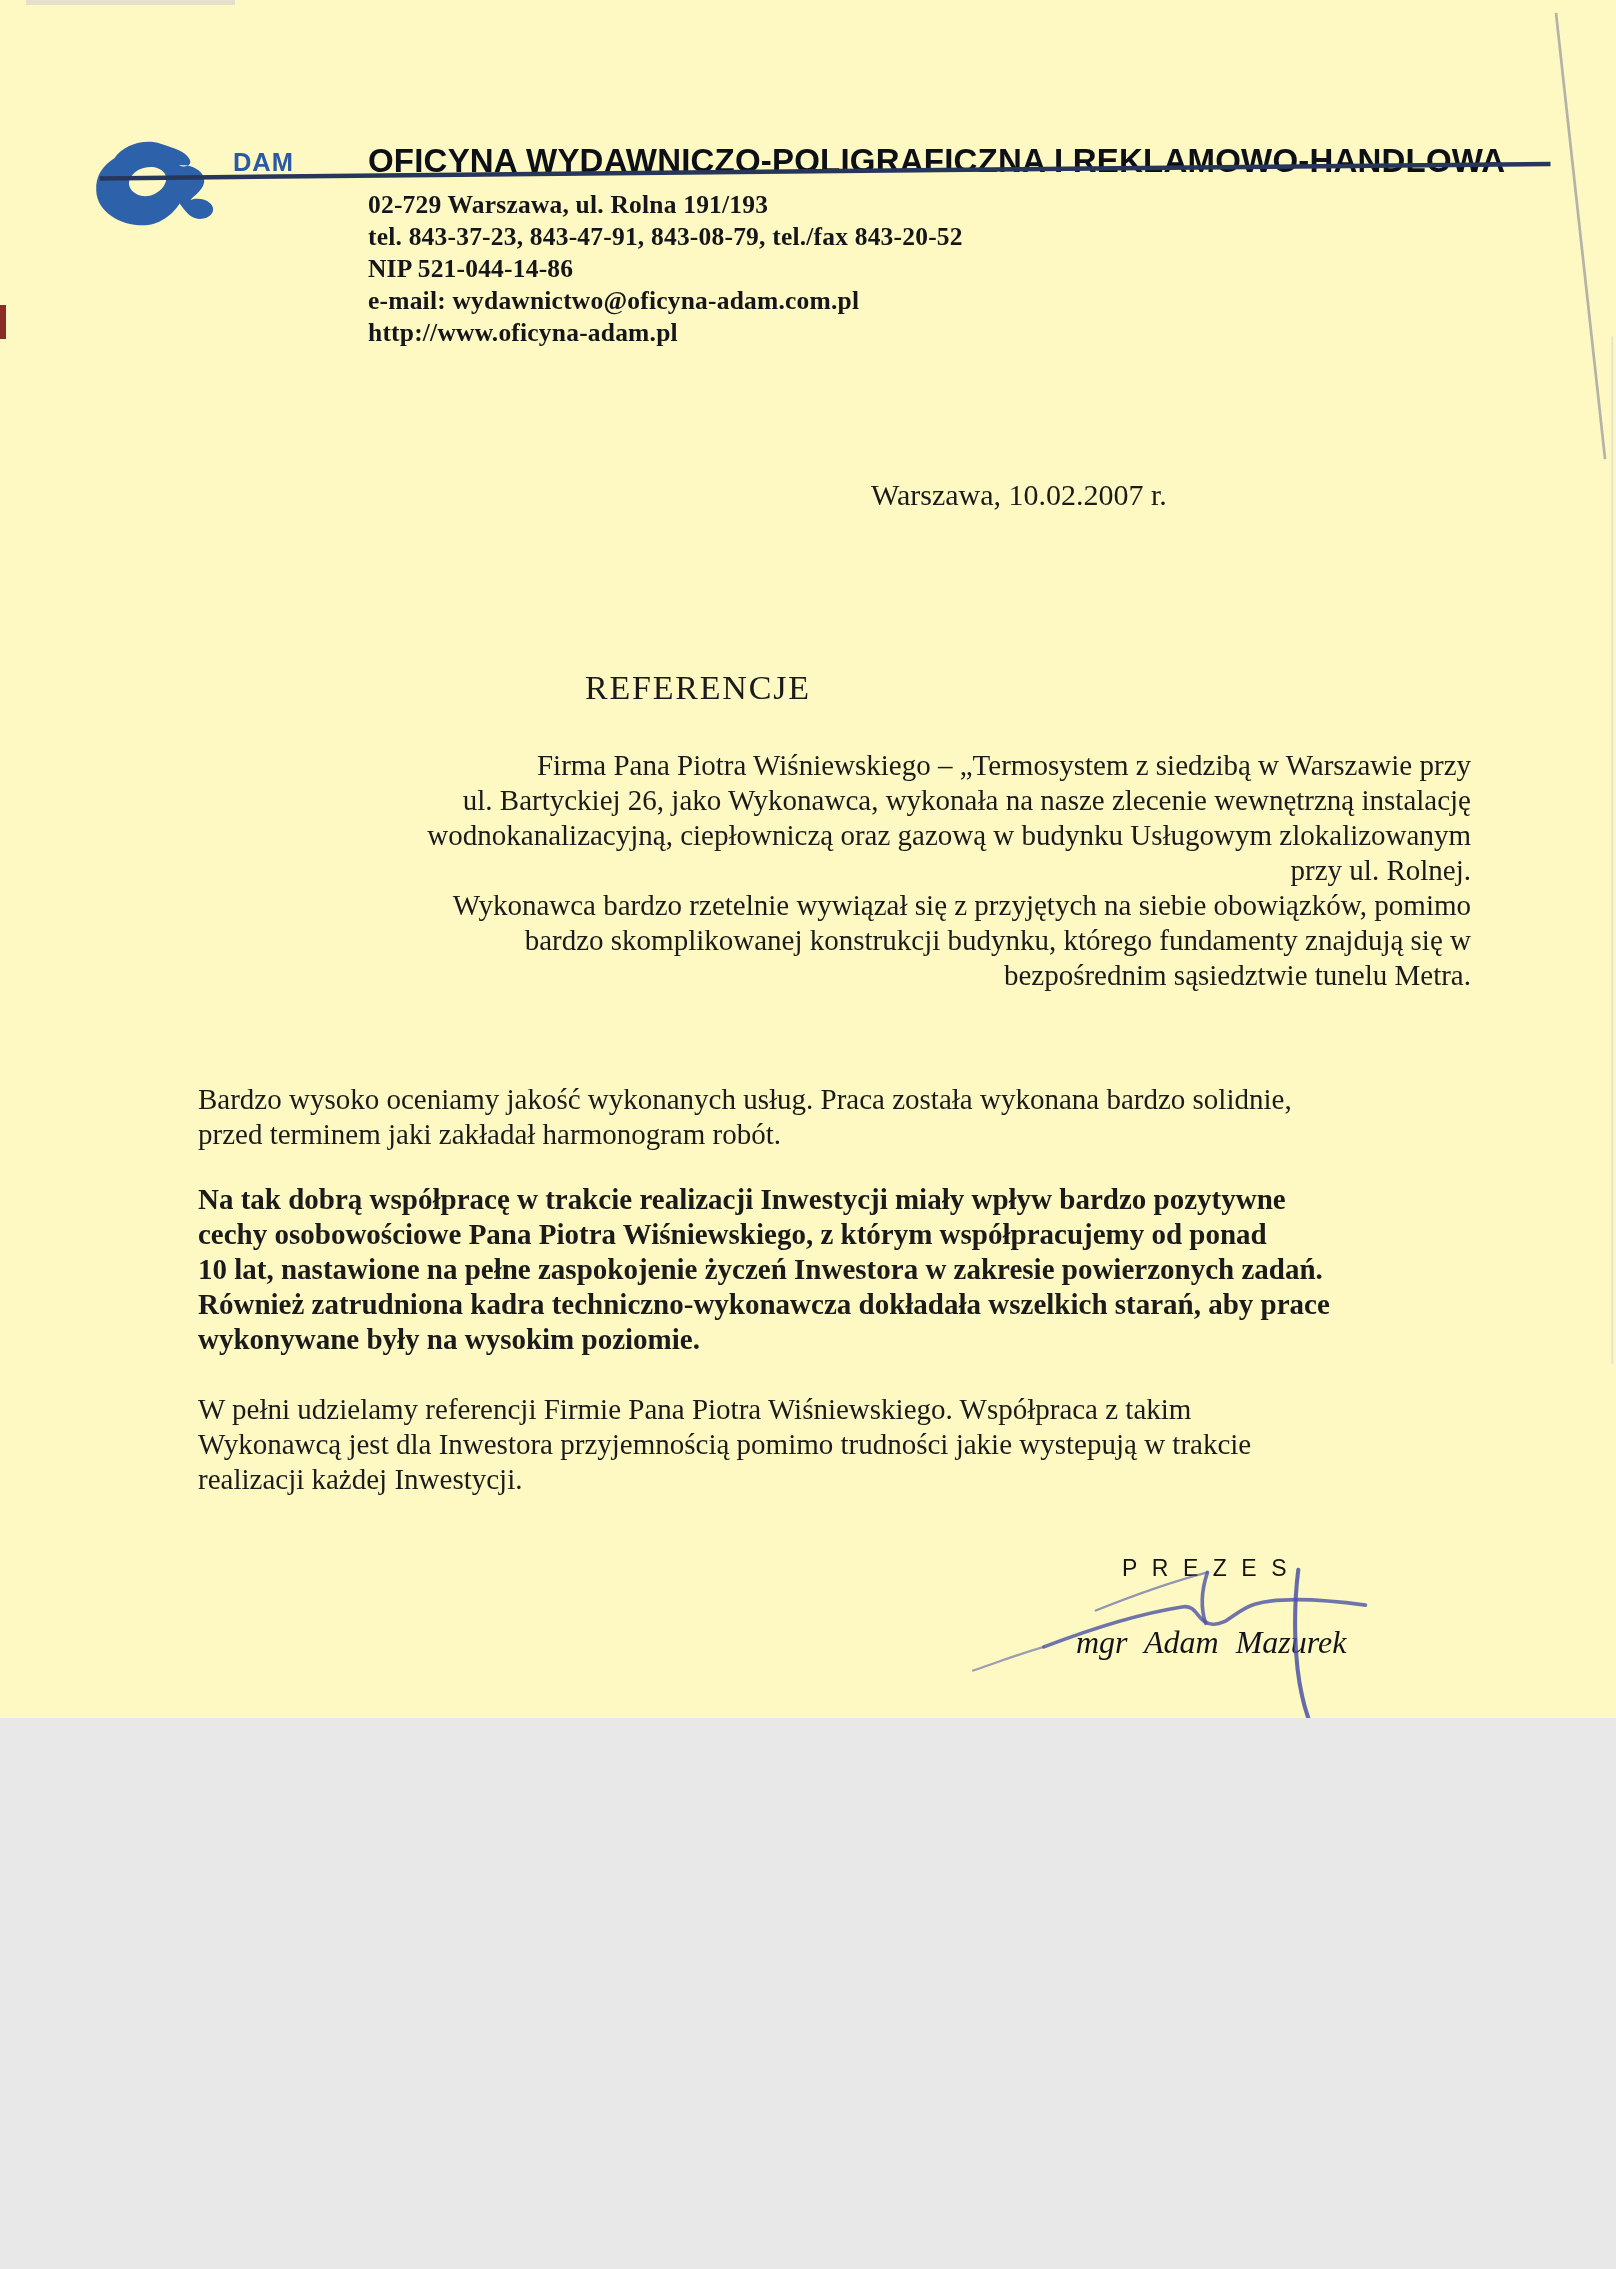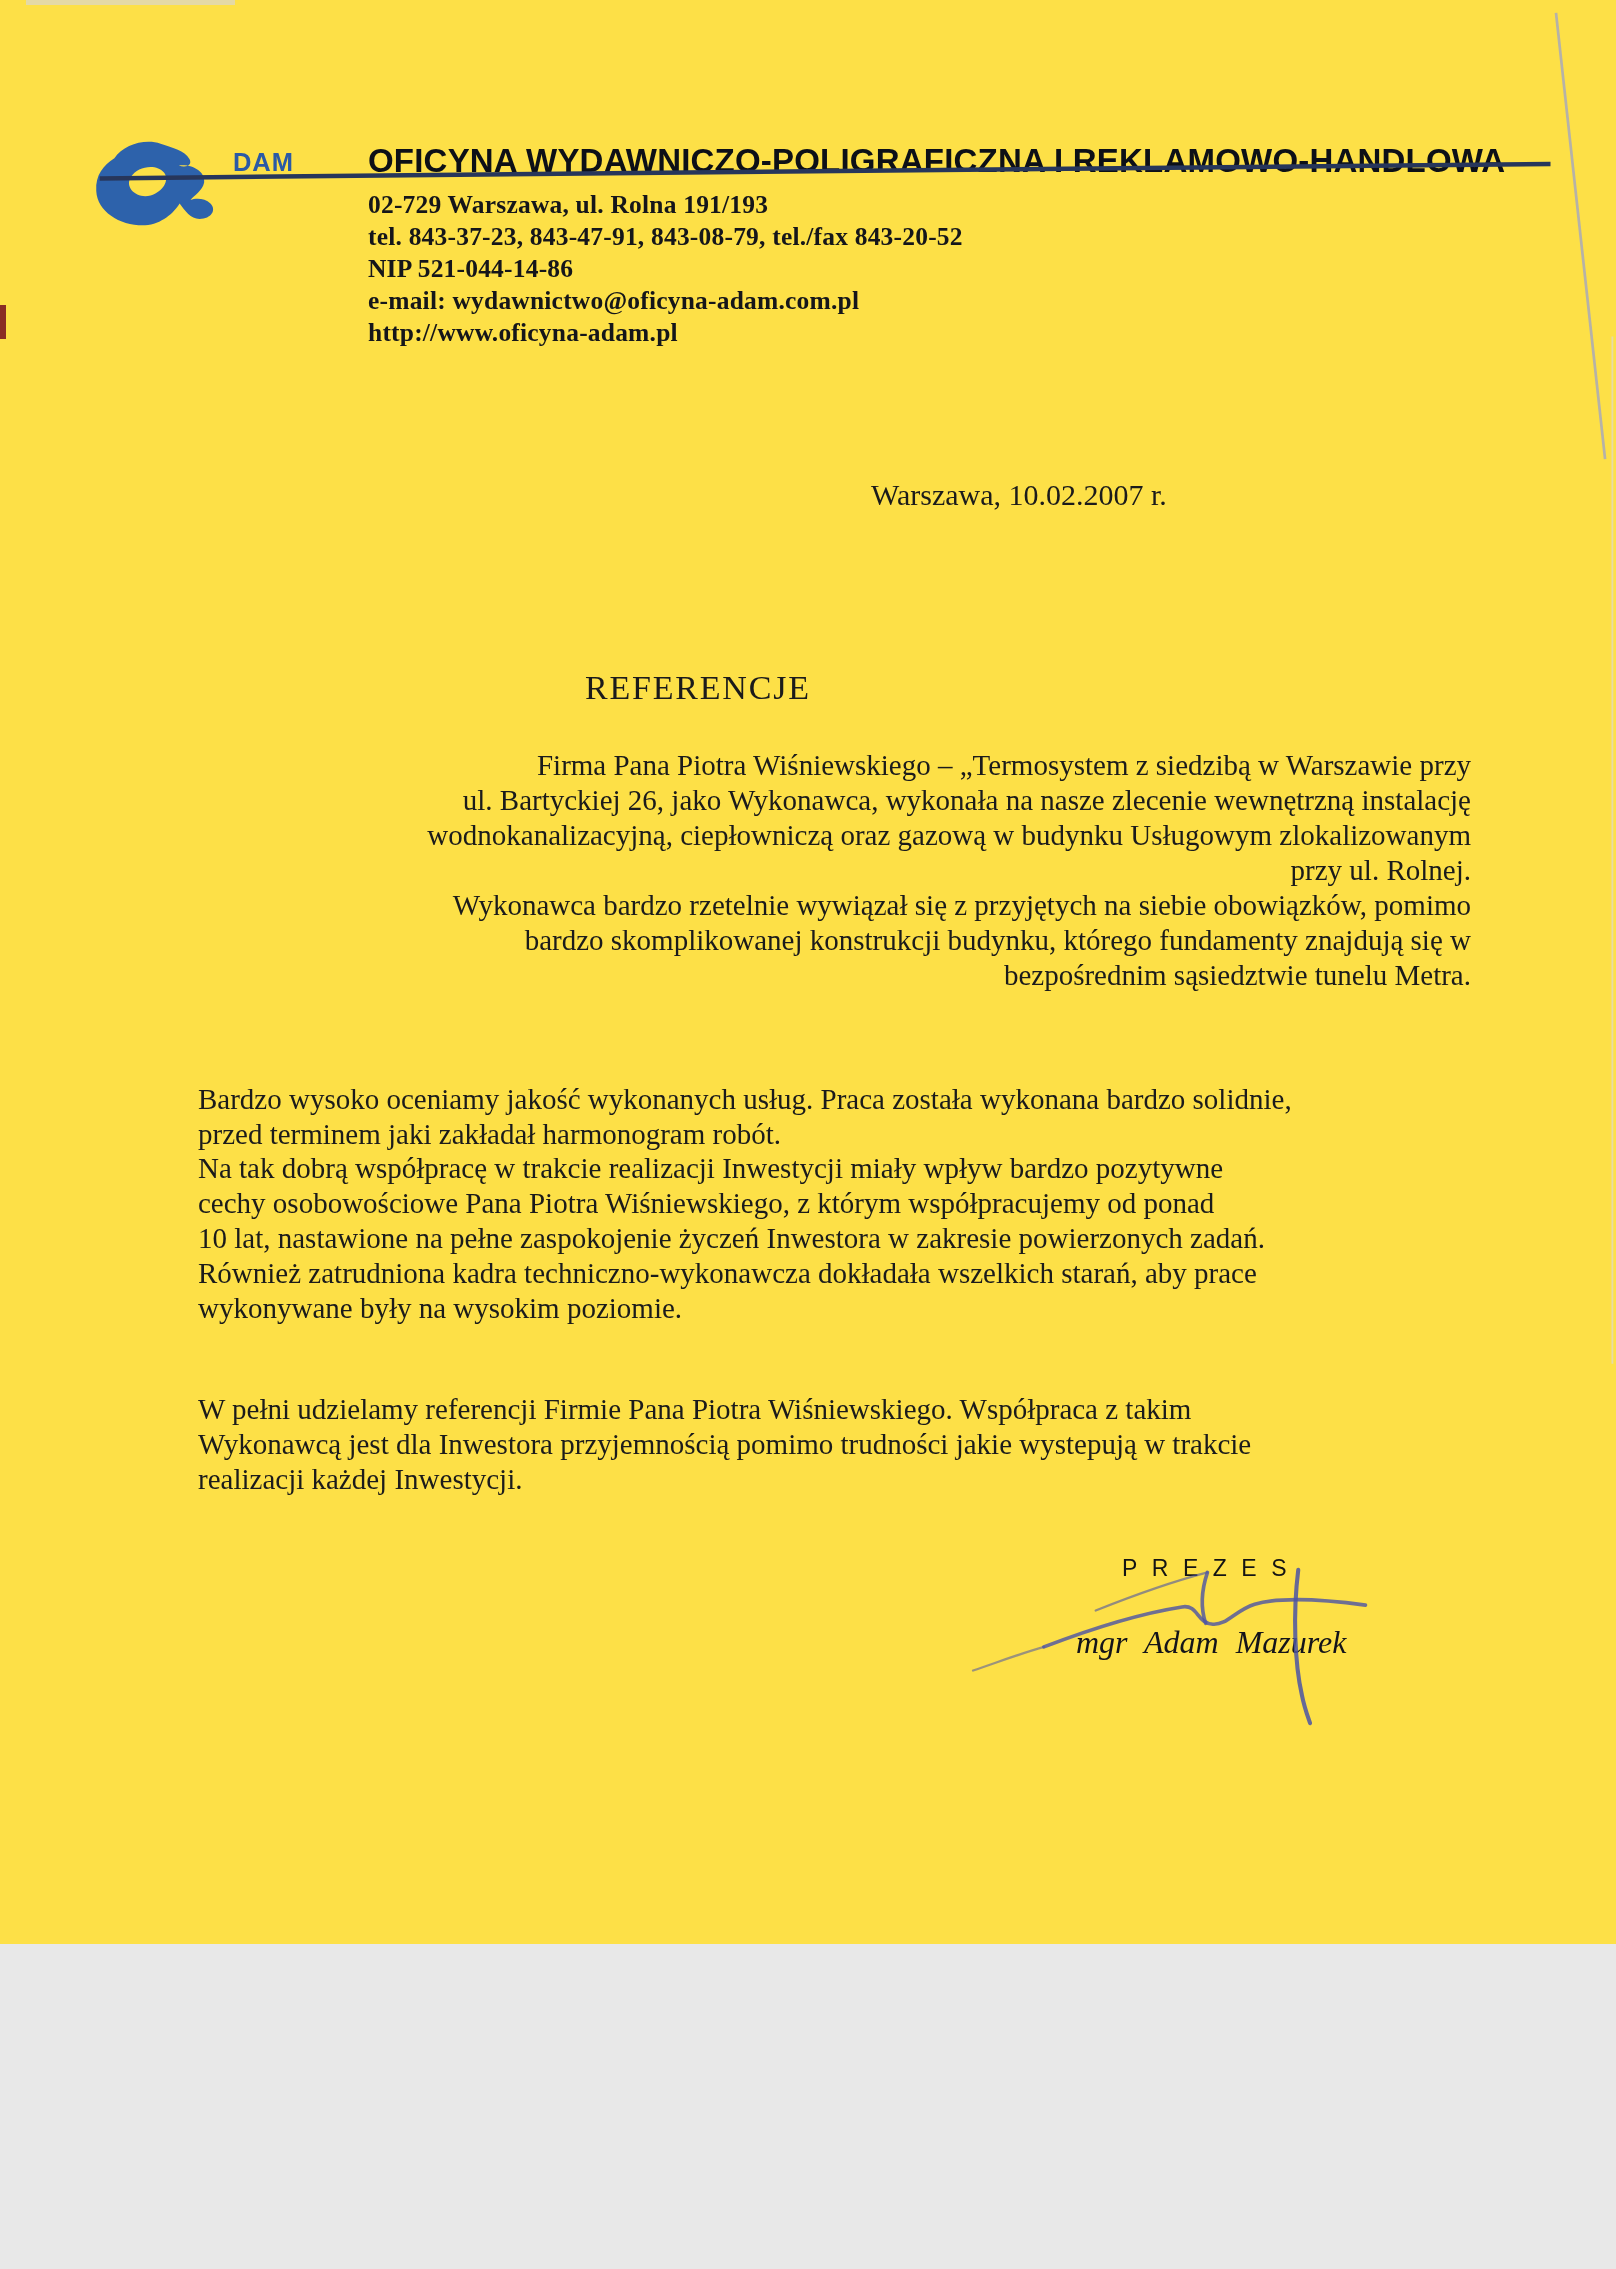--- a/index.html
+++ b/index.html
@@ -1,18 +1,18 @@
 <!DOCTYPE html>
 <html style="font-size:14.5px"><head>
 <meta charset="utf-8">
 <style>
   html,body{margin:0;padding:0;background:#e8e8e8;}
   .page{
-    position:relative;width:1616px;height:1944px;overflow:hidden;
-    background:#fde047;
+    position:relative;width:1616px;height:1718px;overflow:hidden;
+    background:#fef9c3;
     font-family:"Liberation Serif", serif;color:#1b1b1b;
   }
   .abs{position:absolute;}
   
   .dam-label{
     left:233px;top:148px;
     font-family:"Liberation Sans", sans-serif;font-weight:bold;
     font-size:25.5px;color:#2a5aa6;letter-spacing:0.9px;white-space:nowrap;
   }
   .company-name{
@@ -25,21 +25,21 @@
     font-family:Liberation Serif, serif;font-weight:bold;
     font-size:25.5px;line-height:32px;color:#15161a;
     white-space:pre-line;letter-spacing:0.2px;
   }
   
   .dateline{left:871px;top:478px;font-size:30px;white-space:nowrap;}
   .doc-title{left:585px;top:669px;font-size:34px;letter-spacing:1.8px;white-space:nowrap;}
   .para{left:198px;width:1273px;font-size:29px;line-height:35px;white-space:pre-line;}
   .p1{top:748px;text-align:right;}
   .p2{top:1082px;}
-  .p3{top:1151px;}
+  .p3{top:1182px;font-weight:bold;}
   .p4{top:1392px;}
   
   .prezes{
     left:1122px;top:1555px;
     font-family:"Liberation Sans", sans-serif;font-size:23px;color:#141414;
     letter-spacing:14.5px;white-space:nowrap;
   }
   .sig-name{
     left:1076px;top:1624px;
     font-size:32px;font-weight:normal;font-style:italic;color:#14141a;

